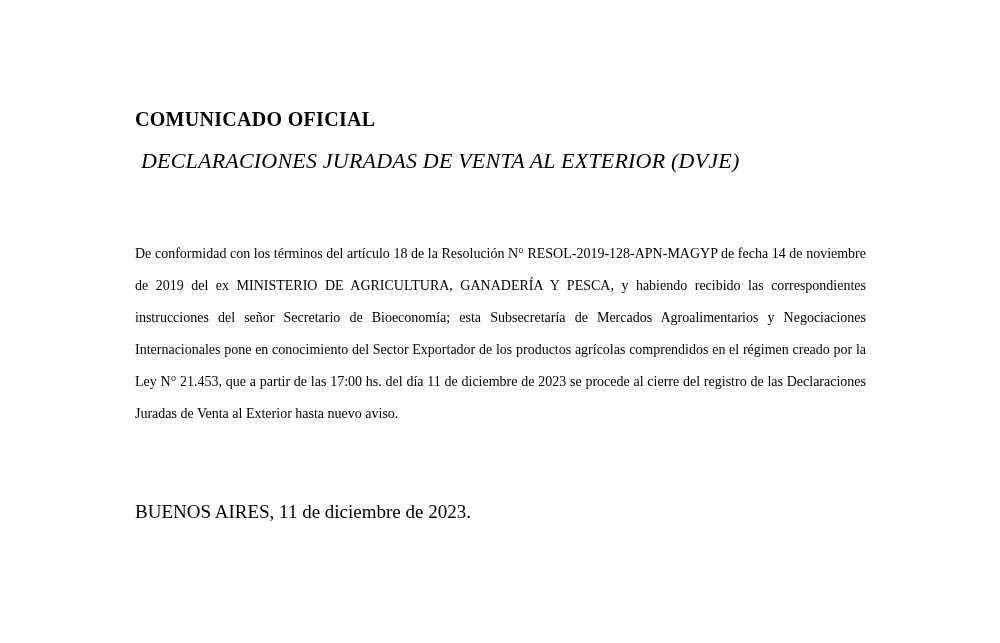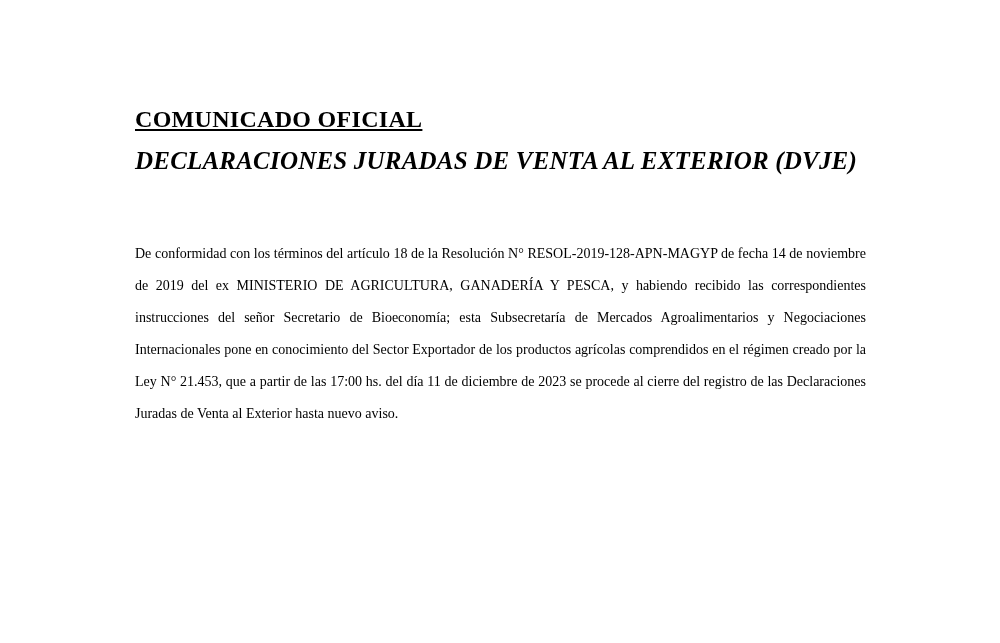--- a/index.html
+++ b/index.html
@@ -15,31 +15,30 @@
     color: #000000;
   }
   .page {
     position: absolute;
     left: 135px;
     top: 0;
     width: 731px;
   }
   .doc-title {
     margin: 106px 0 0 0;
-    font-size: 24px;
+    font-size: 20px;
     line-height: 26px;
     font-weight: bold;
     letter-spacing: 0.3px;
-    text-decoration: underline;
   }
   .doc-subtitle {
-    margin: 16px 0 0 0;
-    font-size: 25px;
+    margin: 16px 0 0 6px;
+    font-size: 22px;
     line-height: 26px;
-    font-weight: bold;
+    font-weight: normal;
     font-style: italic;
     letter-spacing: 0.2px;
   }
   .doc-body {
     margin: 64px 0 0 0;
     font-size: 14px;
     line-height: 32px;
     text-align: justify;
     text-justify: inter-word;
   }
@@ -52,13 +51,14 @@
 </head>
 <body>
 
 <div class="page">
   <h1 class="doc-title">COMUNICADO OFICIAL</h1>
 
   <h2 class="doc-subtitle">DECLARACIONES JURADAS DE VENTA AL EXTERIOR (DVJE)</h2>
 
   <p class="doc-body">De conformidad con los términos del artículo 18 de la Resolución N° RESOL-2019-128-APN-MAGYP de fecha 14 de noviembre de 2019 del ex MINISTERIO DE AGRICULTURA, GANADERÍA Y PESCA, y habiendo recibido las correspondientes instrucciones del señor Secretario de Bioeconomía; esta Subsecretaría de Mercados Agroalimentarios y Negociaciones Internacionales pone en conocimiento del Sector Exportador de los productos agrícolas comprendidos en el régimen creado por la Ley N° 21.453, que a partir de las 17:00 hs. del día 11 de diciembre de 2023 se procede al cierre del registro de las Declaraciones Juradas de Venta al Exterior hasta nuevo aviso.</p>
 
+  <p class="doc-dateline">BUENOS AIRES, 11 de diciembre de 2023.</p>
 </div>
 
 </body></html>

